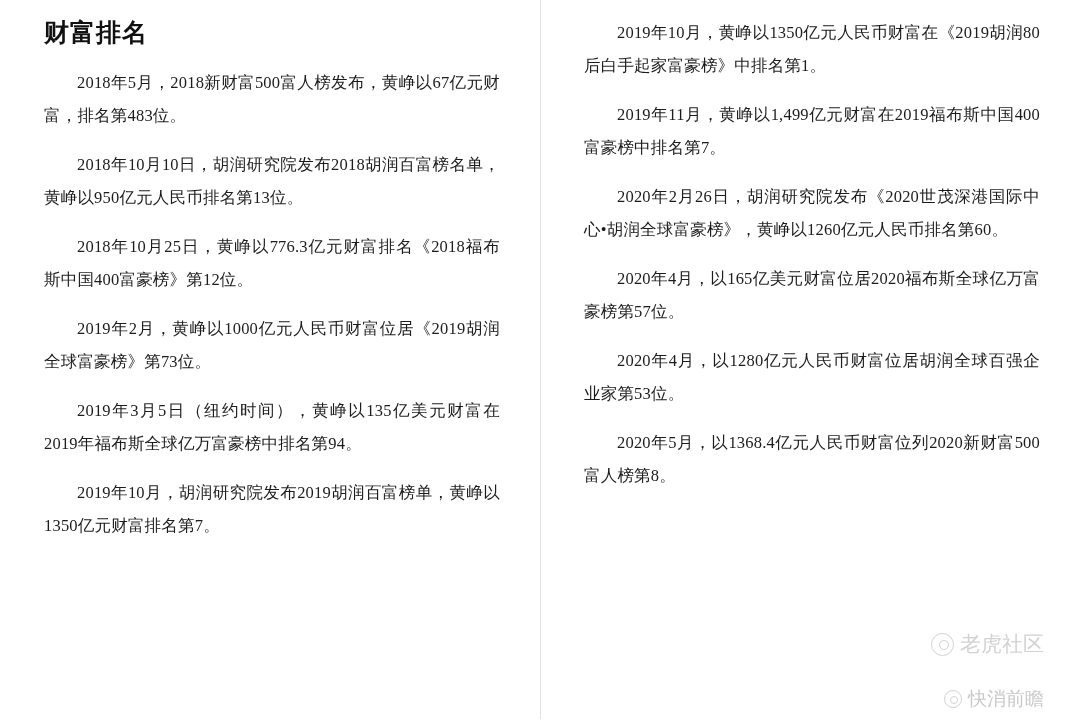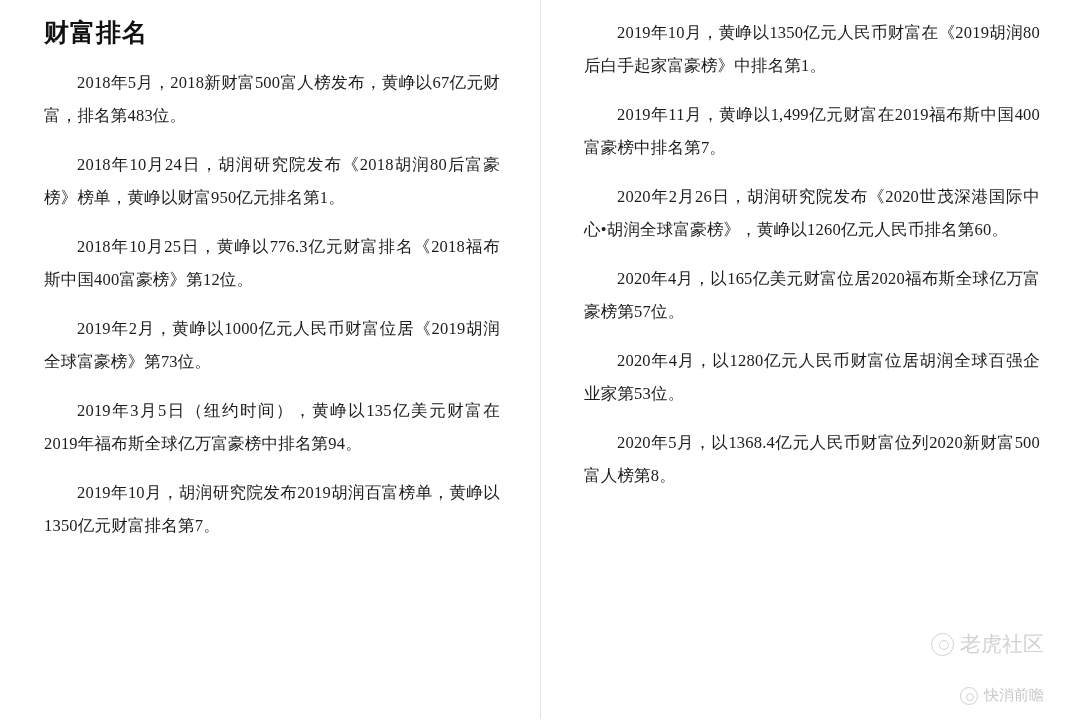--- a/index.html
+++ b/index.html
@@ -81,21 +81,21 @@
   }
   .wm-main {
     right: 36px;
     top: 630px;
     font-size: 21px;
     color: #d2d2d2;
   }
   .wm-sub {
     right: 36px;
     top: 686px;
-    font-size: 15px;
+    font-size: 19px;
     color: #c9c9c9;
   }
   .wm-circle {
     width: 21px;
     height: 21px;
     border-radius: 50%;
     border: 1.6px solid #d2d2d2;
     display: inline-block;
     position: relative;
     flex: 0 0 auto;
@@ -133,21 +133,21 @@
 </style>
 </head>
 <body>
 
 <div class="page">
   <div class="columns">
 
     <div class="col col-left">
       <h1 class="title">财富排名</h1>
       <p class="para">2018年5月，2018新财富500富人榜发布，黄峥以67亿元财富，排名第483位。</p>
-      <p class="para">2018年10月24日，胡润研究院发布《2018胡润80后富豪榜》榜单，黄峥以财富950亿元排名第1。</p>
+      <p class="para">2018年10月10日，胡润研究院发布2018胡润百富榜名单，黄峥以950亿元人民币排名第13位。</p>
       <p class="para">2018年10月25日，黄峥以776.3亿元财富排名《2018福布斯中国400富豪榜》第12位。</p>
       <p class="para">2019年2月，黄峥以1000亿元人民币财富位居《2019胡润全球富豪榜》第73位。</p>
       <p class="para">2019年3月5日（纽约时间），黄峥以135亿美元财富在2019年福布斯全球亿万富豪榜中排名第94。</p>
       <p class="para">2019年10月，胡润研究院发布2019胡润百富榜单，黄峥以1350亿元财富排名第7。</p>
     </div>
 
     <div class="col col-right">
       <p class="para">2019年10月，黄峥以1350亿元人民币财富在《2019胡润80后白手起家富豪榜》中排名第1。</p>
       <p class="para">2019年11月，黄峥以1,499亿元财富在2019福布斯中国400富豪榜中排名第7。</p>
       <p class="para">2020年2月26日，胡润研究院发布《2020世茂深港国际中心•胡润全球富豪榜》，黄峥以1260亿元人民币排名第60。</p>

